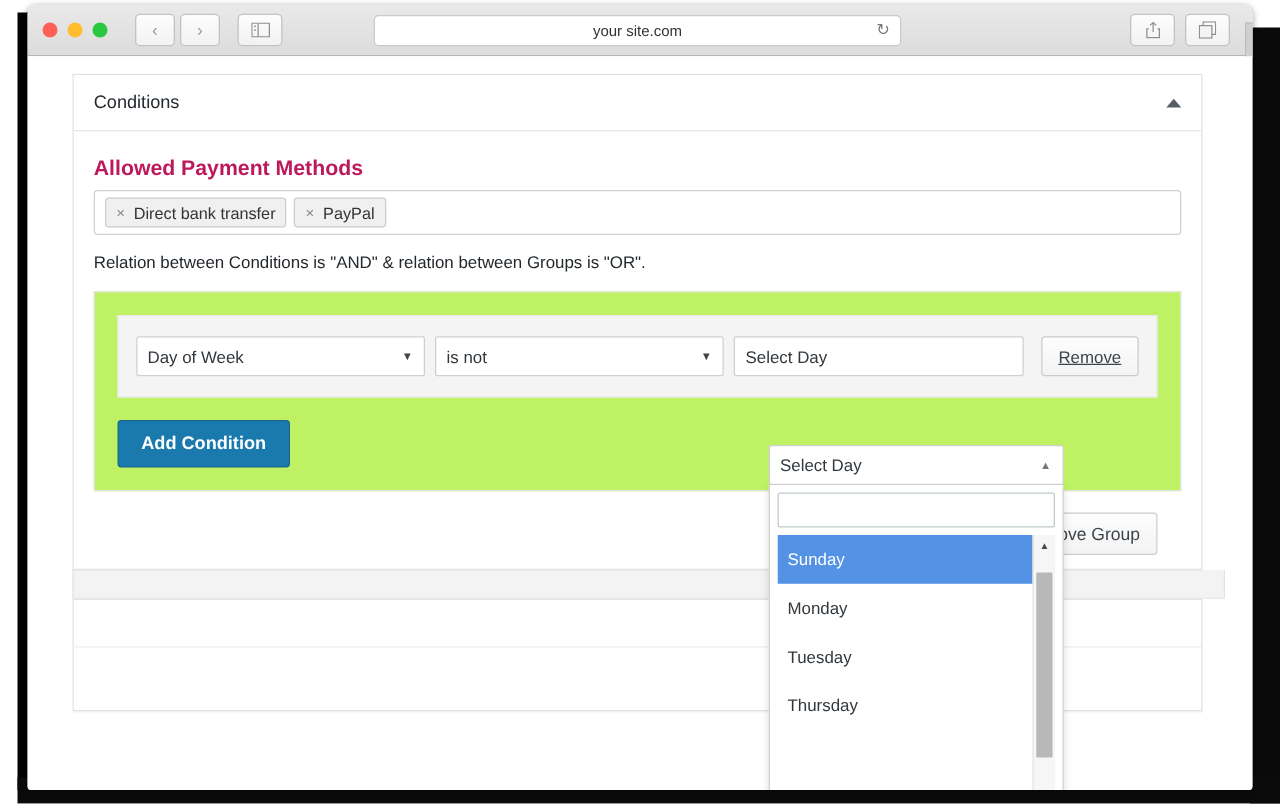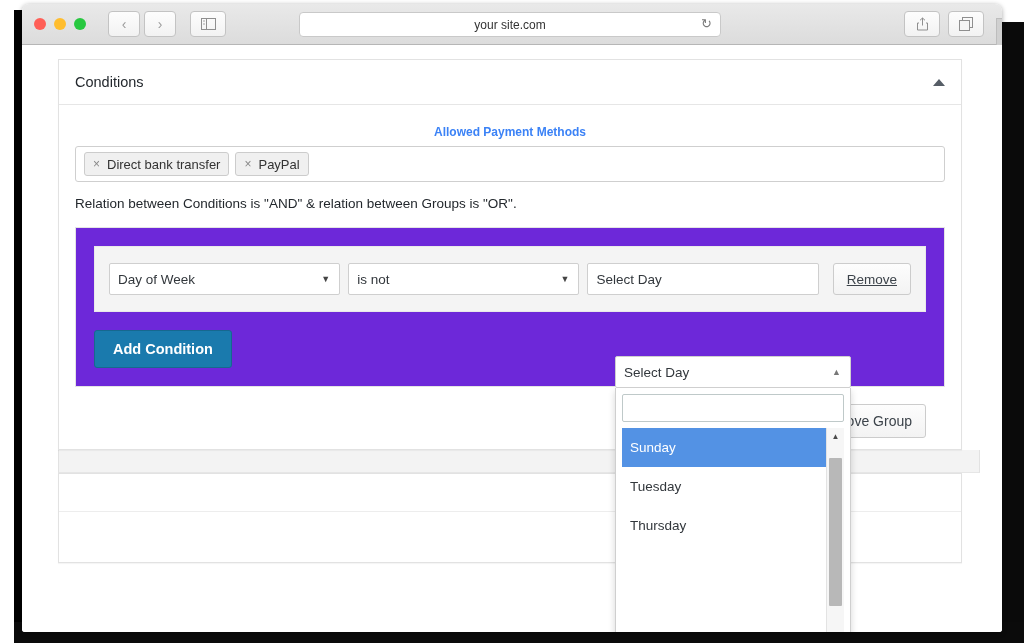--- a/index.html
+++ b/index.html
@@ -183,25 +183,24 @@
     width: 0; height: 0;
     border-left: 6px solid transparent;
     border-right: 6px solid transparent;
     border-bottom: 7px solid #565d66;
   }
   .panel-body {
     padding: 16px 16px 18px 16px;
   }
 
   .field-label {
-    font-size: 12px;
+    font-size: 17px;
     font-weight: bold;
-    color: #3b82f6;
+    color: #be185d;
     margin: 4px 0 7px 0;
-    text-align: center;
   }
   .label-spacer { margin-top: 22px; }
 
   
   .token-field {
     border: 1px solid #cfcfcf;
     border-radius: 3px;
     height: 34px;
     display: flex;
     align-items: center;
@@ -229,21 +228,21 @@
 
   .helper-text {
     font-size: 13.5px;
     color: #23282d;
     margin: 14px 0 16px 0;
   }
 
   
   .group-box {
     border: 1px solid #e4e4e4;
-    background: #6d28d9;
+    background: #bef264;
     padding: 18px;
     position: relative;
   }
   .condition-row-wrap {
     background: #f4f4f4;
     border: 1px solid #e9e9e9;
     padding: 16px 14px;
     display: flex;
     align-items: center;
     gap: 0;
@@ -599,20 +598,21 @@
           <span>Select Day</span>
           <span class="caret-up">▲</span>
         </div>
 
         <div class="dd-panel">
           <input class="dd-search" type="text" value="" placeholder="" style="">
 
           <div class="dd-list-wrap">
             <ul class="dd-list">
               <li class="dd-item selected">Sunday</li>
+              <li class="dd-item">Monday</li>
               <li class="dd-item">Tuesday</li>
               <li class="dd-item">Thursday</li>
             </ul>
 
             <div class="dd-scrollbar">
               <div class="sb-arrow up">▲</div>
               <div class="sb-thumb"></div>
               <div class="sb-arrow down">▼</div>
             </div>
           </div>

